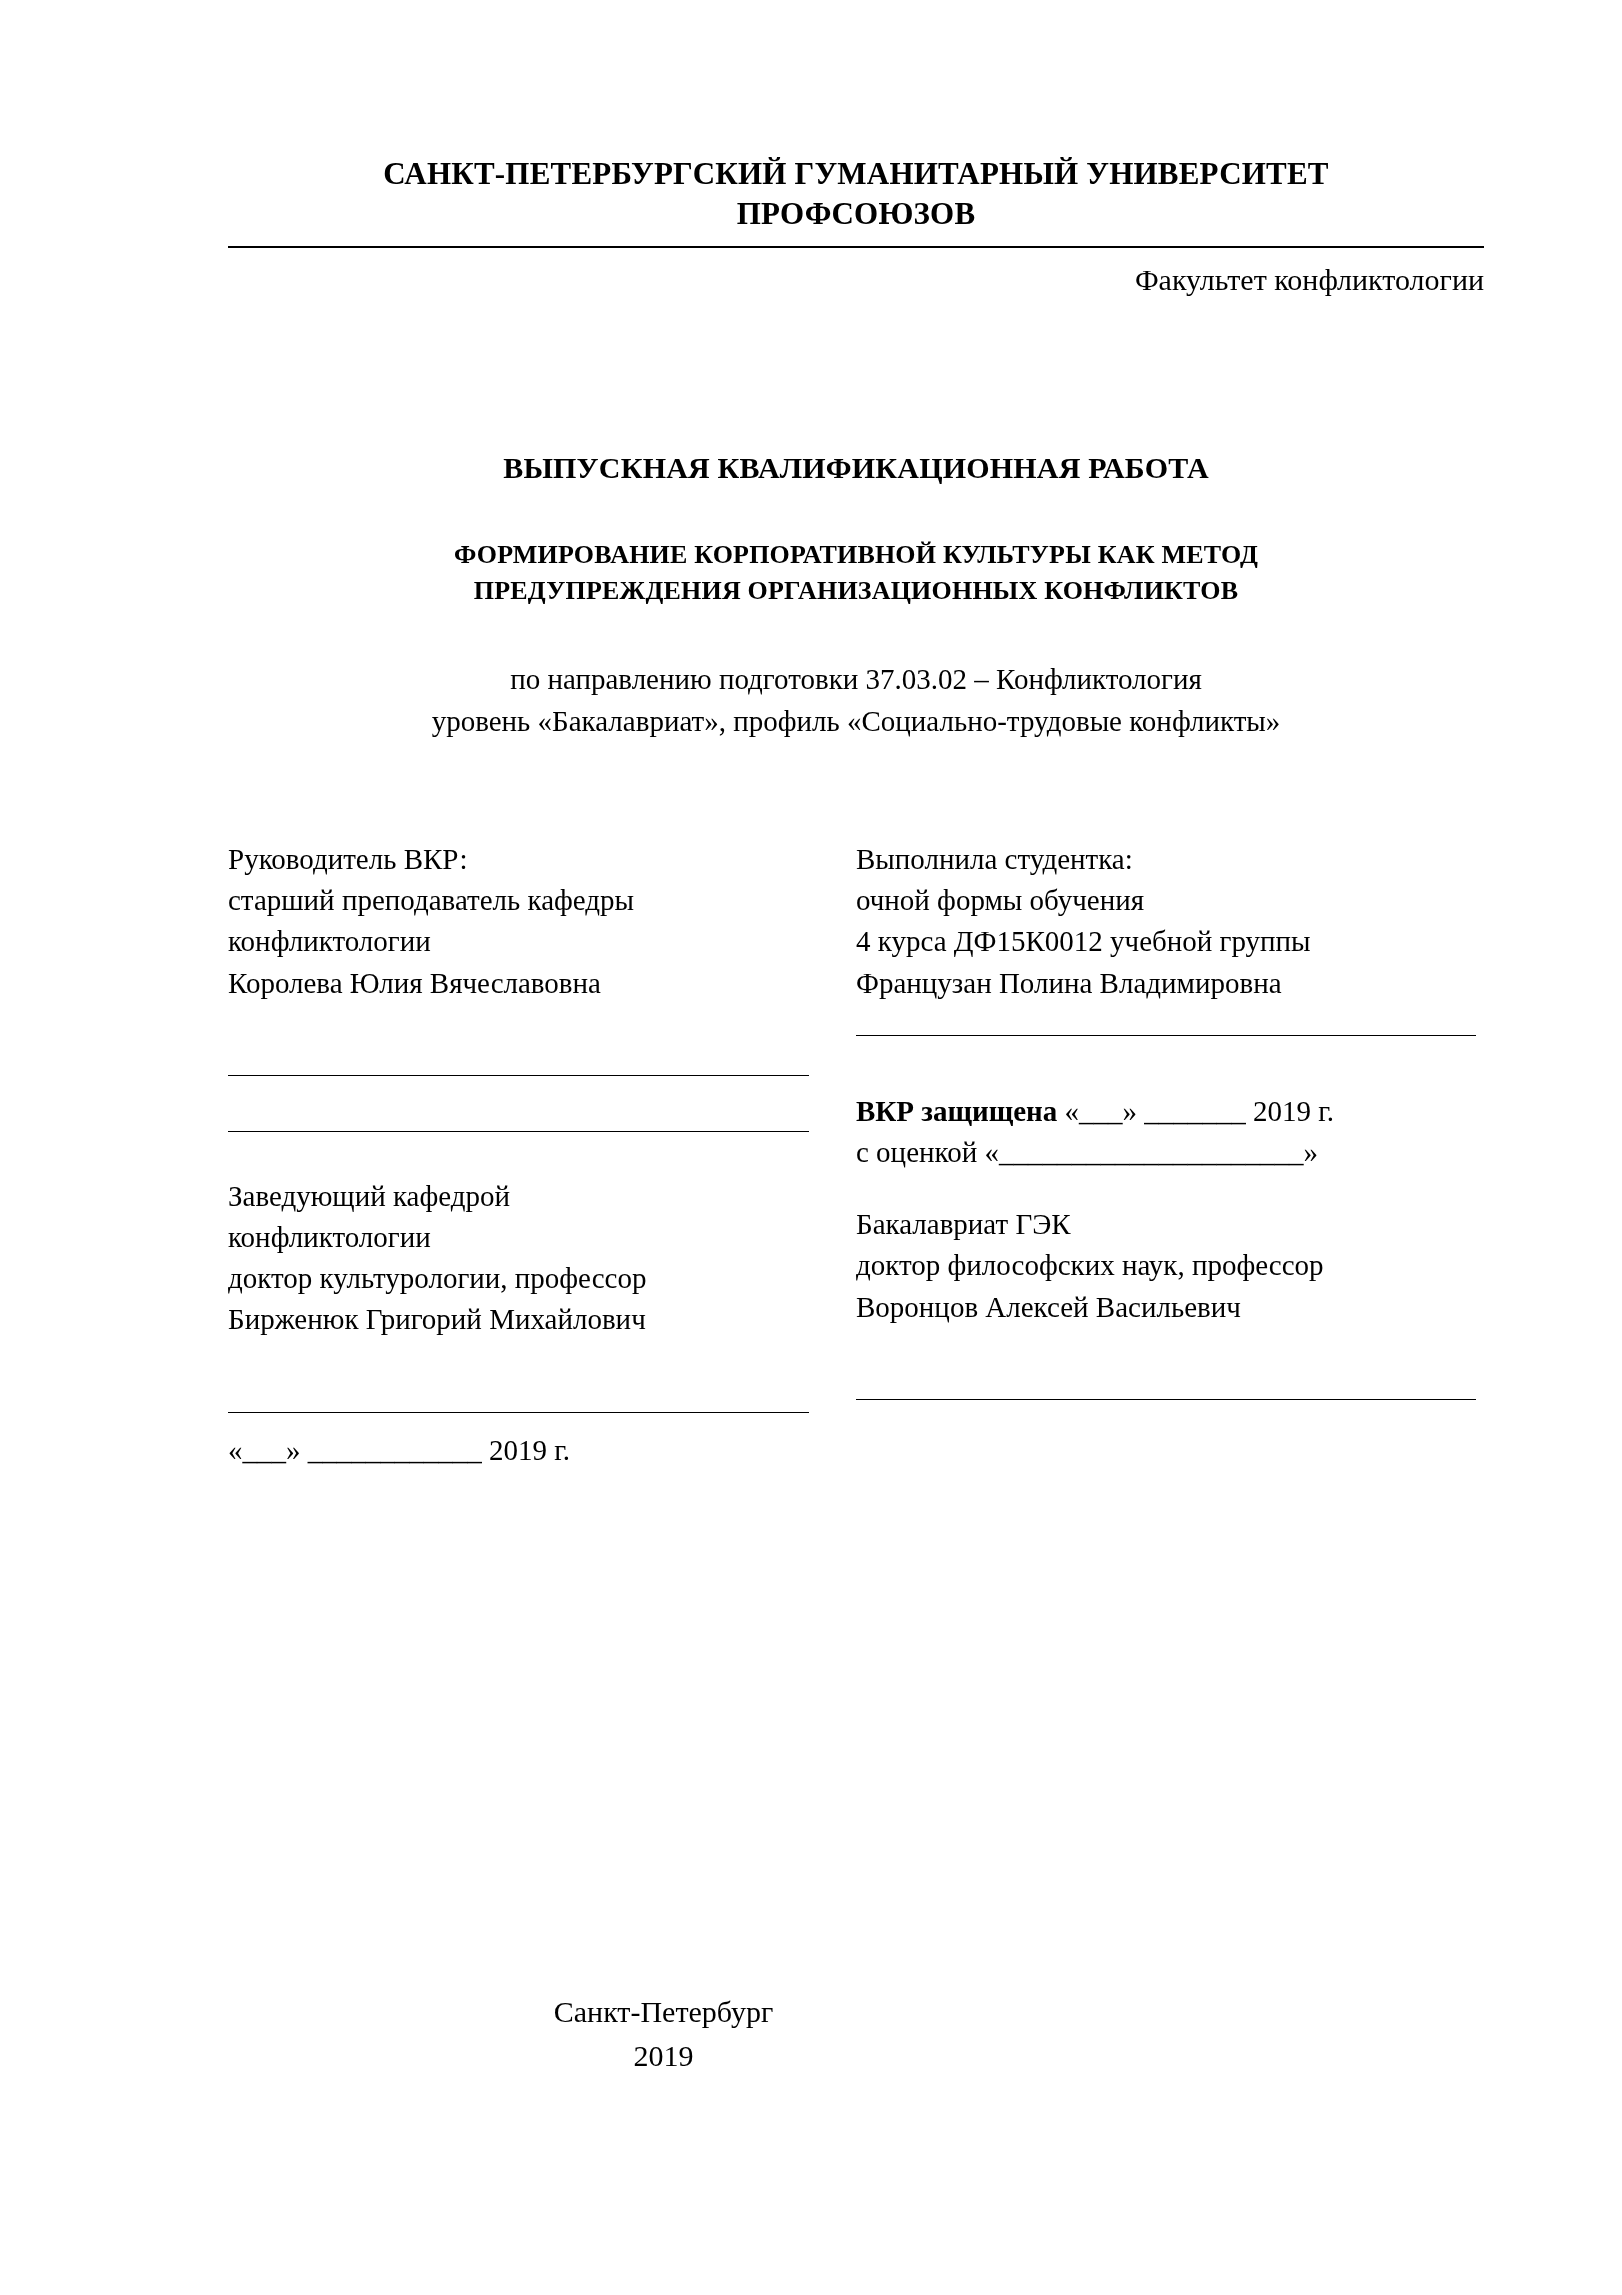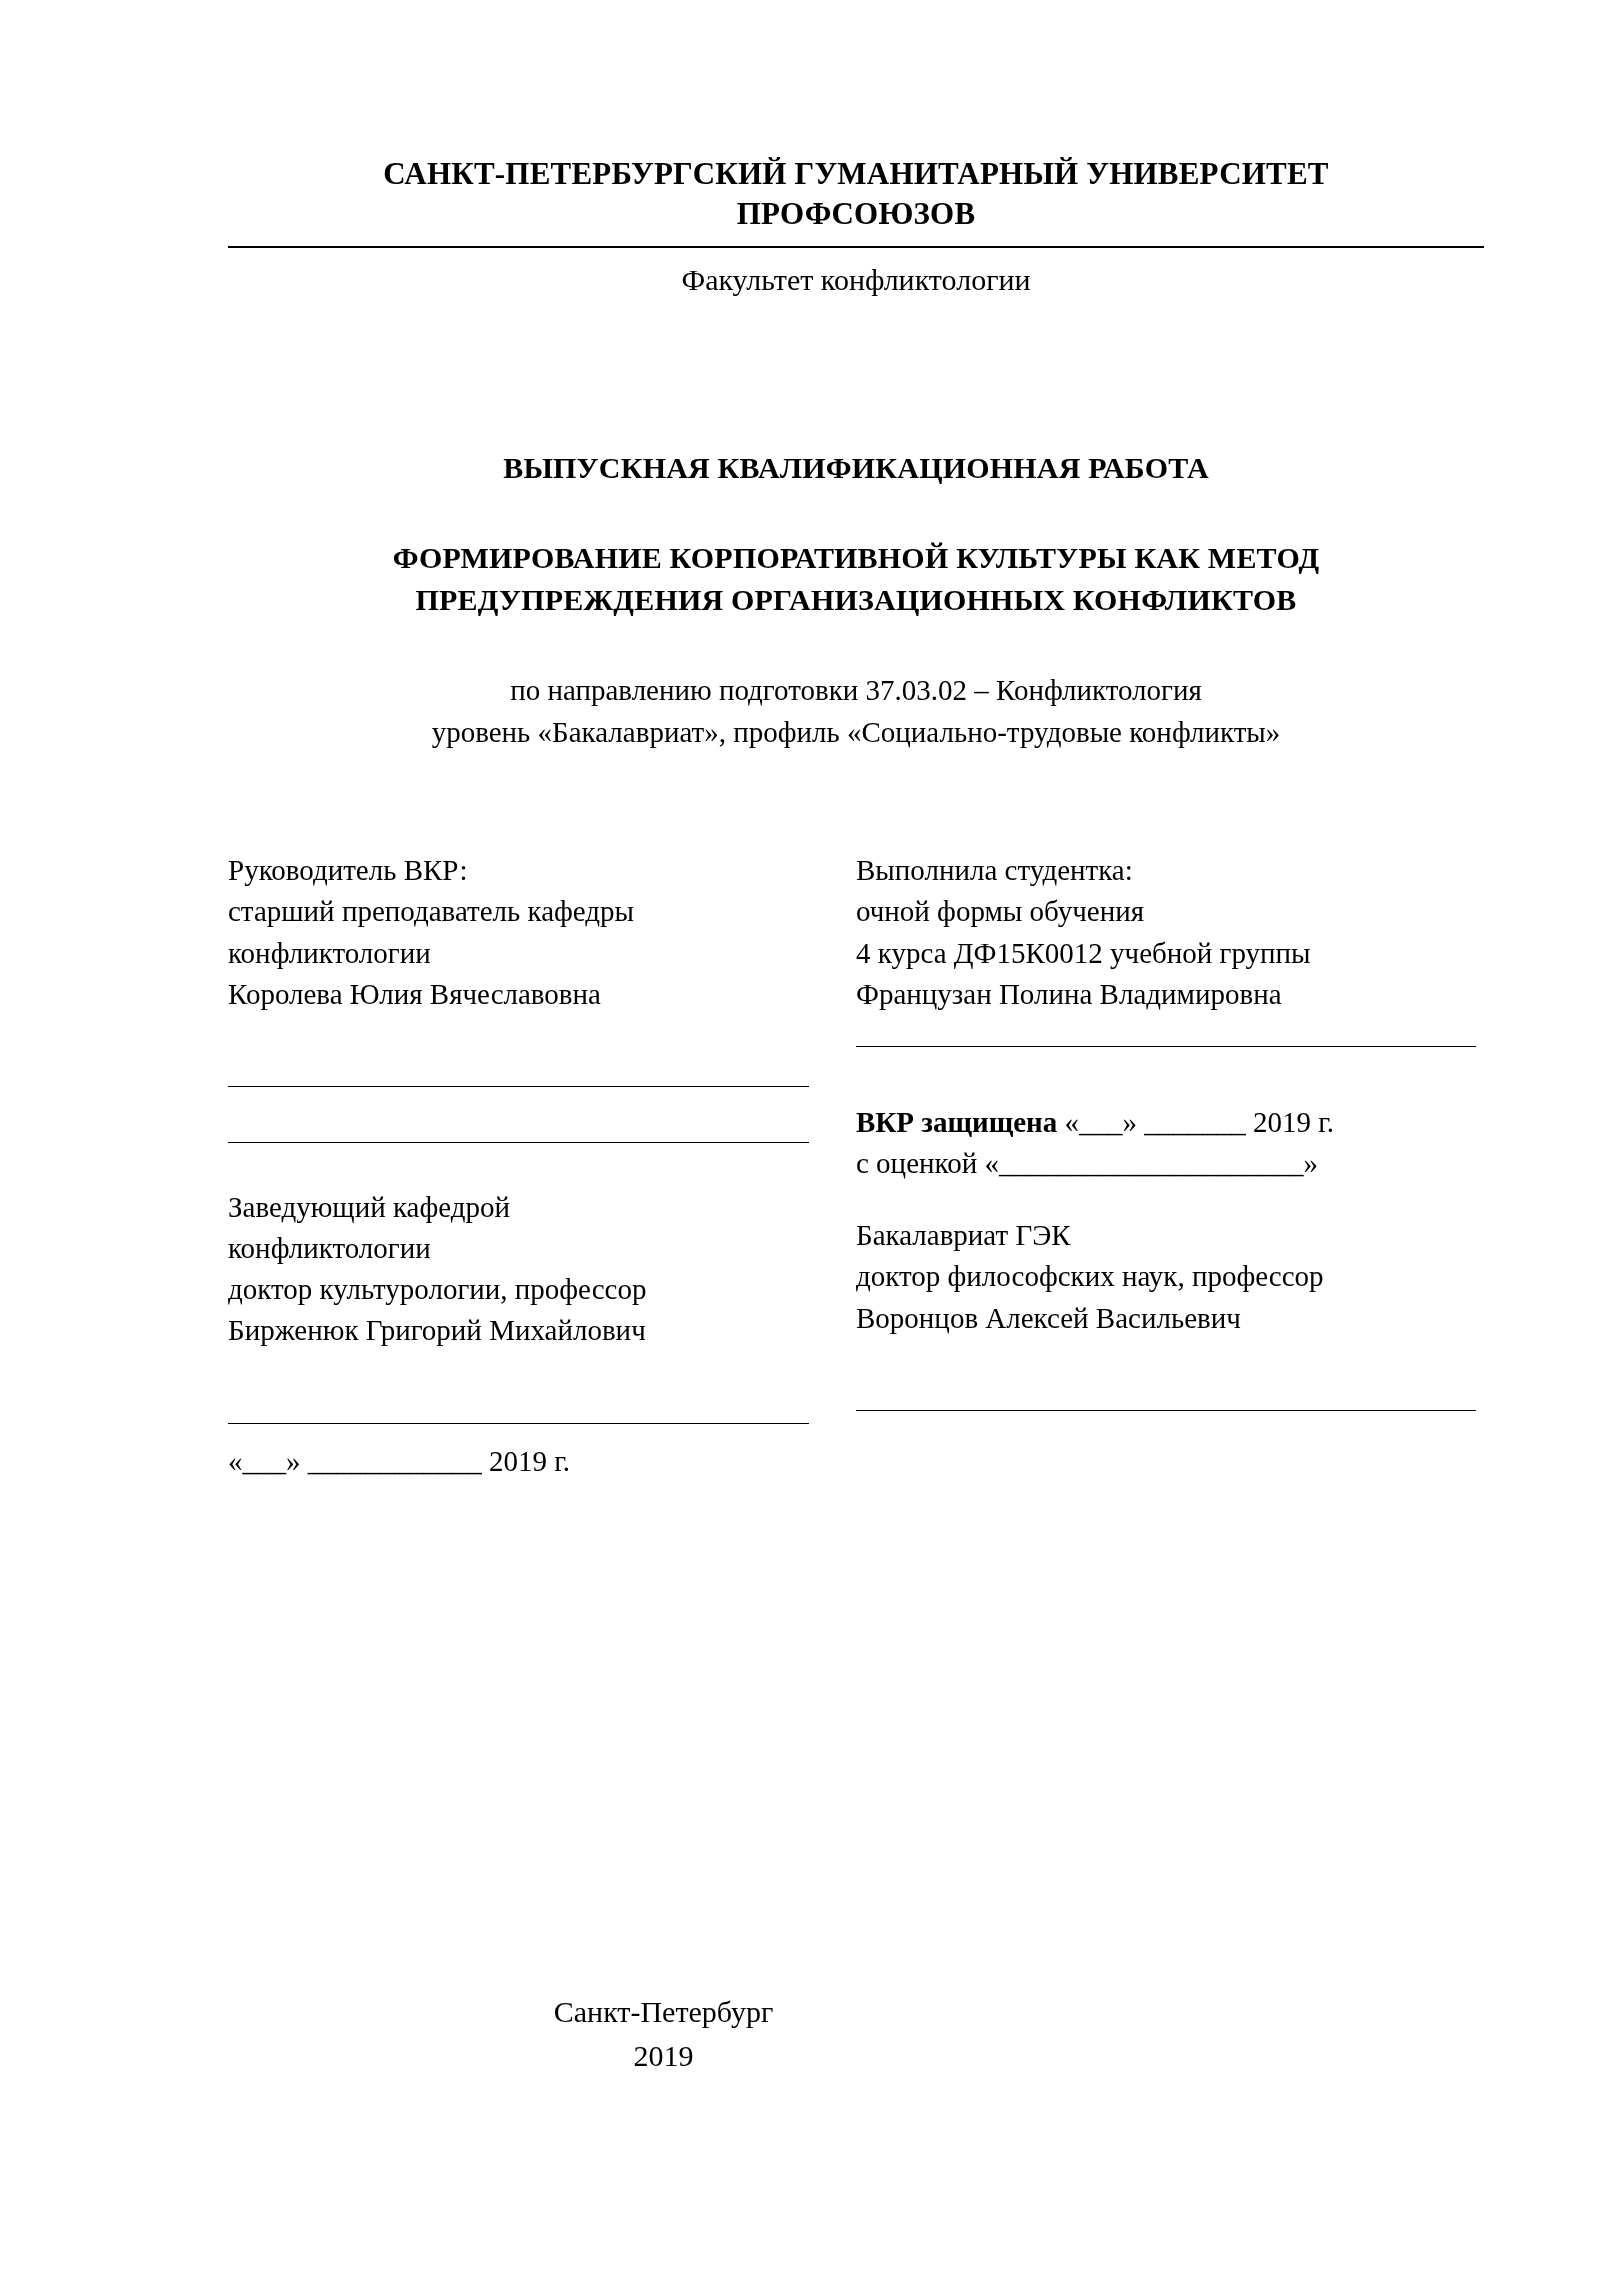--- a/index.html
+++ b/index.html
@@ -37,21 +37,21 @@
     line-height: 1.30;
     letter-spacing: 0.2px;
   }
   .header-rule {
     margin-top: 11px;
     border-bottom: 2.4px solid #000;
     width: 100%;
   }
   .faculty {
     margin-top: 15.7px;
-    text-align: center;
+    text-align: right;
     font-size: 30px;
   }
   .department {
     margin-top: 72px;
     text-align: right;
     font-size: 30px;
     padding-right: 17.3px;
   }
 
   
@@ -59,21 +59,21 @@
     margin-top: 154px;
     text-align: center;
     font-weight: bold;
     font-size: 30px;
     letter-spacing: 0.2px;
   }
   .thesis-title {
     margin-top: 52px;
     text-align: center;
     font-weight: bold;
-    font-size: 30px;
+    font-size: 26px;
     line-height: 1.38;
     letter-spacing: 0.2px;
   }
   .program {
     margin-top: 49px;
     text-align: center;
     font-size: 29px;
     line-height: 1.45;
   }
 

